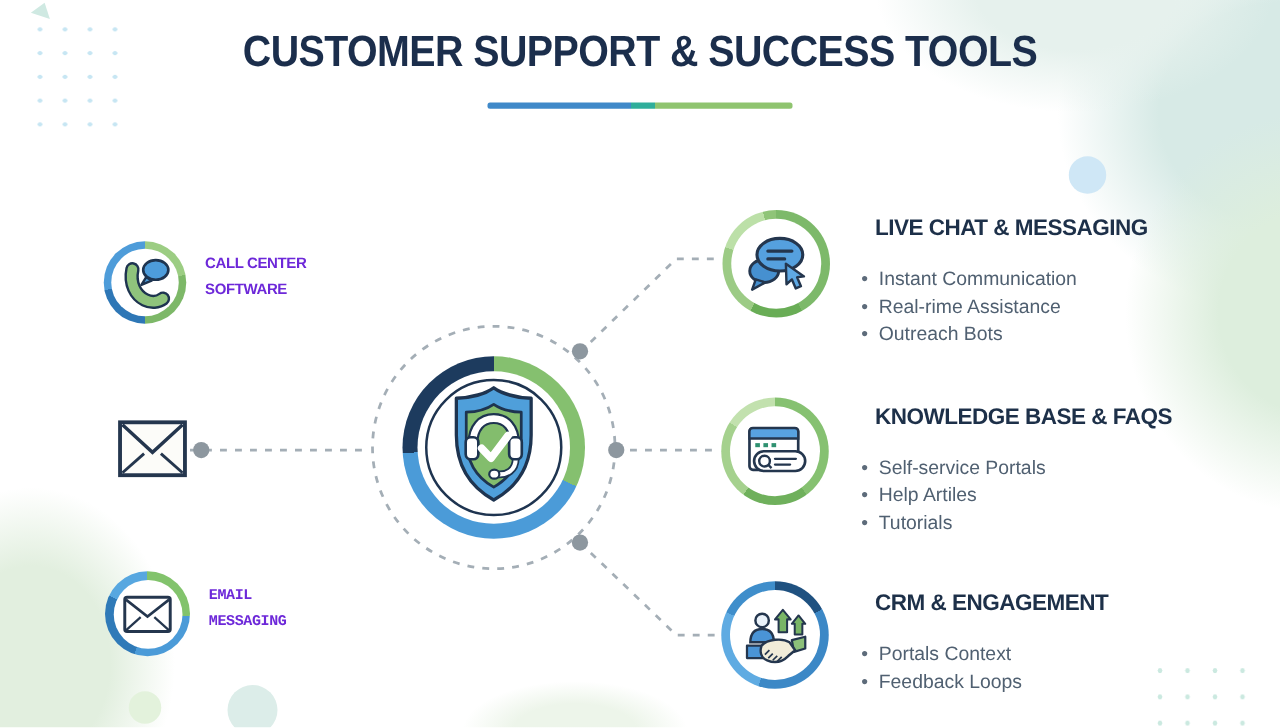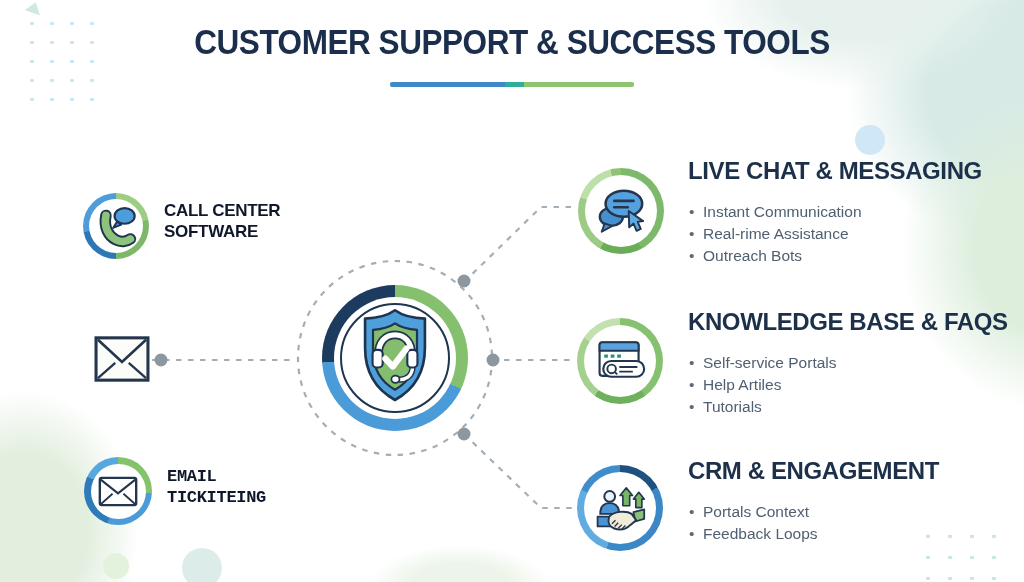--- a/index.html
+++ b/index.html
@@ -48,28 +48,28 @@
     background:conic-gradient(from 0deg,#86c171 0 40%,#6fb05c 40% 60%,#a5d18e 60% 84%,#c2e1ae 84% 100%);}
   .ring-crm{left:577px;top:465px;width:86px;height:86px;--t:7px;
     background:conic-gradient(from 0deg,#1f5180 0 17%,#3c88c6 17% 55%,#5fabe2 55% 82%,#3f8ecb 82% 100%);}
   .center-inner{position:absolute;left:340px;top:303px;width:110px;height:110px;border-radius:50%;
     background:#ffffff;border:2.5px solid #1e3450;box-sizing:border-box;z-index:2;}
   .center-shield{position:absolute;left:351px;top:305px;z-index:3;}
   .free-icon{position:absolute;z-index:2;}
   .env-plain{left:93px;top:334px;}
 
   
-  .side-label{position:absolute;z-index:2;color:#0f172a;font-weight:700;font-size:17px;line-height:21px;letter-spacing:-0.3px;}
+  .side-label{position:absolute;z-index:2;color:#6d28d9;font-weight:700;font-size:12px;line-height:21px;letter-spacing:-0.3px;}
   .lbl-call{left:164px;top:200px;}
   .lbl-ticket{left:167px;top:466px;font-family:Liberation Mono, monospace;}
 
   
   .section{position:absolute;left:688px;width:330px;z-index:2;}
   .sec-1{top:161px;} .sec-2{top:312px;} .sec-3{top:461px;}
-  .section h3{margin:0;font-size:24px;line-height:19px;font-weight:700;letter-spacing:-0.4px;color:#1d3049;}
+  .section h3{margin:12px;font-size:18px;line-height:19px;font-weight:700;letter-spacing:-0.4px;color:#1d3049;}
   .section ul{margin:21px 0 0;padding:0;list-style:none;}
   .section li{position:relative;padding-left:15px;font-size:15.5px;line-height:22px;color:#506071;}
   .section li::before{content:"•";position:absolute;left:1px;top:0;color:#5d6b7a;}
 </style>
 </head>
 <body>
 
 <div id="stage">
 
   <div class="blob b-tr1"></div>
@@ -145,21 +145,21 @@
       <svg width="40" height="31" viewBox="0 0 44 34">
         <rect x="2" y="2" width="40" height="30" rx="2" fill="#ffffff" stroke="#24364e" stroke-width="2.6"></rect>
         <polyline points="3,4 22,19 41,4" fill="none" stroke="#24364e" stroke-width="2.3"></polyline>
         <line x1="3" y1="31" x2="16" y2="19.5" stroke="#24364e" stroke-width="2"></line>
         <line x1="41" y1="31" x2="28" y2="19.5" stroke="#24364e" stroke-width="2"></line>
       </svg>
     </span>
   </div>
   <div class="side-label lbl-ticket">
     <span style="display:block">EMAIL</span>
-    <span style="display:block">TICKITEING</span>
+    <span style="display:block">MESSAGING</span>
   </div>
 
   <div class="ring ring-chat">
     <span class="icn">
       <svg width="56" height="54" viewBox="0 0 58 56">
         <ellipse cx="19" cy="34" rx="12" ry="9.5" fill="#4690d0" stroke="#24364e" stroke-width="2.4"></ellipse>
         <path d="M12 41 L9 49.5 L20 43.5 Z" fill="#4690d0" stroke="#24364e" stroke-width="2" stroke-linejoin="round"></path>
         <ellipse cx="32" cy="20.5" rx="19" ry="13.5" fill="#55a0de" stroke="#24364e" stroke-width="2.6"></ellipse>
         <line x1="22" y1="17.5" x2="42" y2="17.5" stroke="#24364e" stroke-width="2.6" stroke-linecap="round"></line>
         <line x1="22" y1="24" x2="36" y2="24" stroke="#24364e" stroke-width="2.6" stroke-linecap="round"></line>

